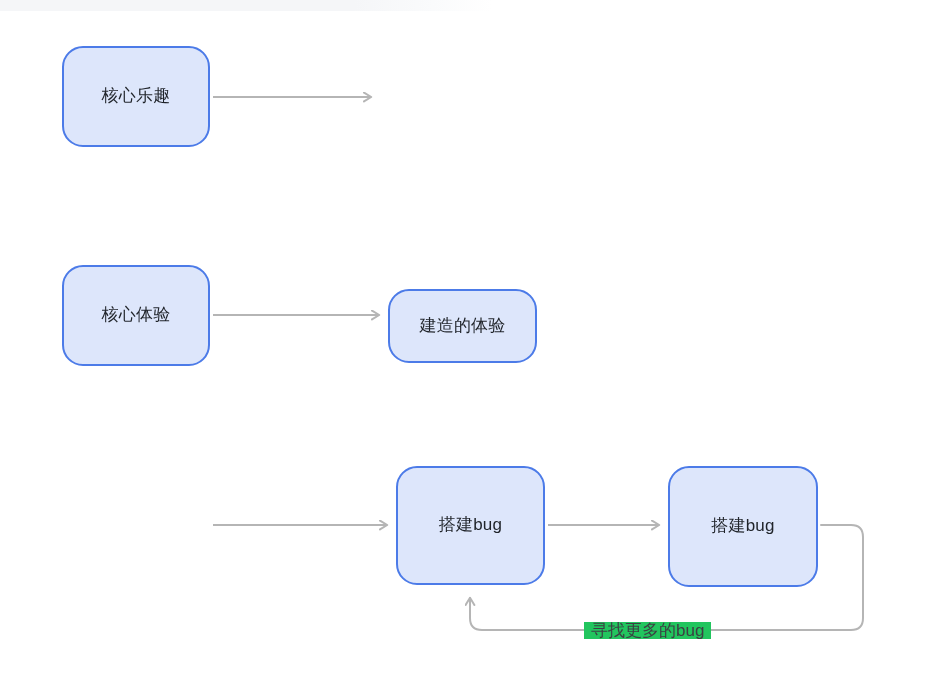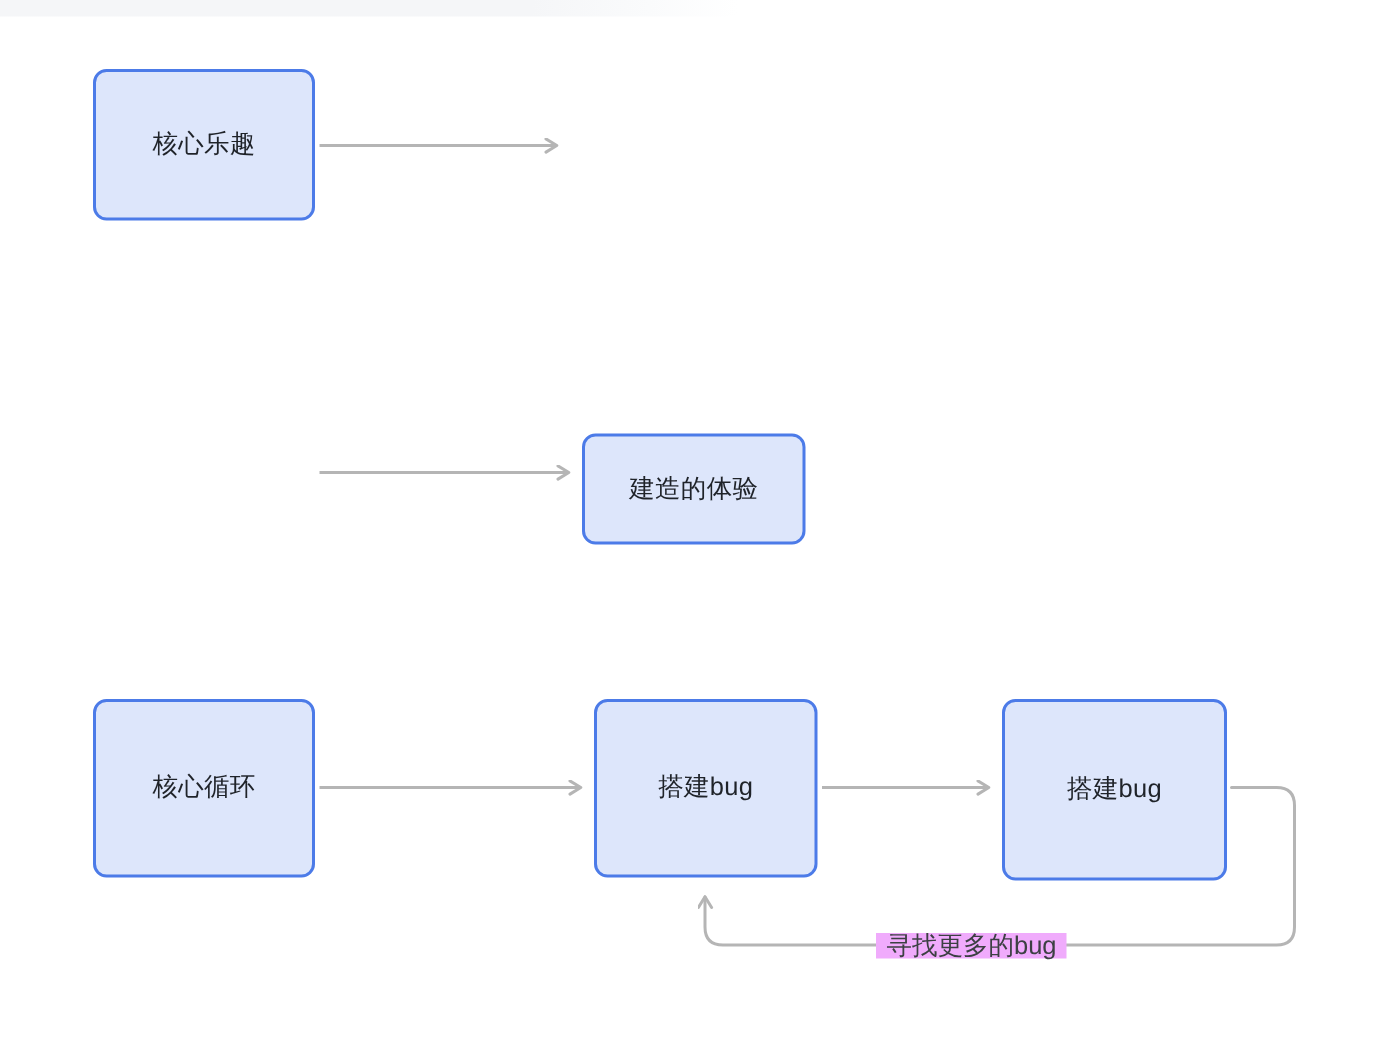--- a/index.html
+++ b/index.html
@@ -42,39 +42,39 @@
     width: 928px;
     height: 694px;
     overflow: visible;
   }
 
   .node {
     position: absolute;
     box-sizing: border-box;
     background: #dde6fb;
     border: 2px solid #4c7be8;
-    border-radius: 9px;
+    border-radius: 21px;
     display: flex;
     align-items: center;
     justify-content: center;
     color: #1f2329;
     font-size: 17px;
     line-height: 1.3;
     letter-spacing: 0.2px;
     white-space: nowrap;
     user-select: none;
   }
 
   .edge-label {
     position: absolute;
     color: #3c4043;
     font-size: 17px;
     line-height: 1;
     white-space: nowrap;
-    background: #f0abfc;
+    background: #22c55e;
     padding: 0 7px;
     user-select: none;
   }
 </style>
 </head>
 <body>
 
 <div id="canvas">
 
   <div class="top-band"></div>
@@ -96,28 +96,28 @@
 
     <path d="M 821 525 L 851 525 Q 863 525 863 537 L 863 618 Q 863 630 851 630
              L 482 630 Q 470 630 470 618 L 470 598" fill="none" stroke="#b5b5b5" stroke-width="2" stroke-linecap="round" marker-end="url(#arrowOpen)"></path>
   </svg>
 
   <div class="node" style="left:62px; top:46px; width:148px; height:101px;">
     <span>核心乐趣</span>
   </div>
 
 
+  <div class="node" style="left:62px; top:265px; width:148px; height:101px;">
+    <span>核心体验</span>
+  </div>
 
   <div class="node" style="left:388px; top:265px; width:149px; height:74px;margin-top:24px;">
     <span>建造的体验</span>
   </div>
 
-  <div class="node" style="left:62px; top:466px; width:148px; height:119px;">
-    <span>核心循环</span>
-  </div>
 
   <div class="node" style="left:396px; top:466px; width:149px; height:119px;">
     <span>搭建bug</span>
   </div>
 
   <div class="node" style="left:668px; top:466px; width:150px; height:121px;">
     <span>搭建bug</span>
   </div>
 
   <div class="edge-label" style="left:584px; top:622px;">寻找更多的bug</div>

